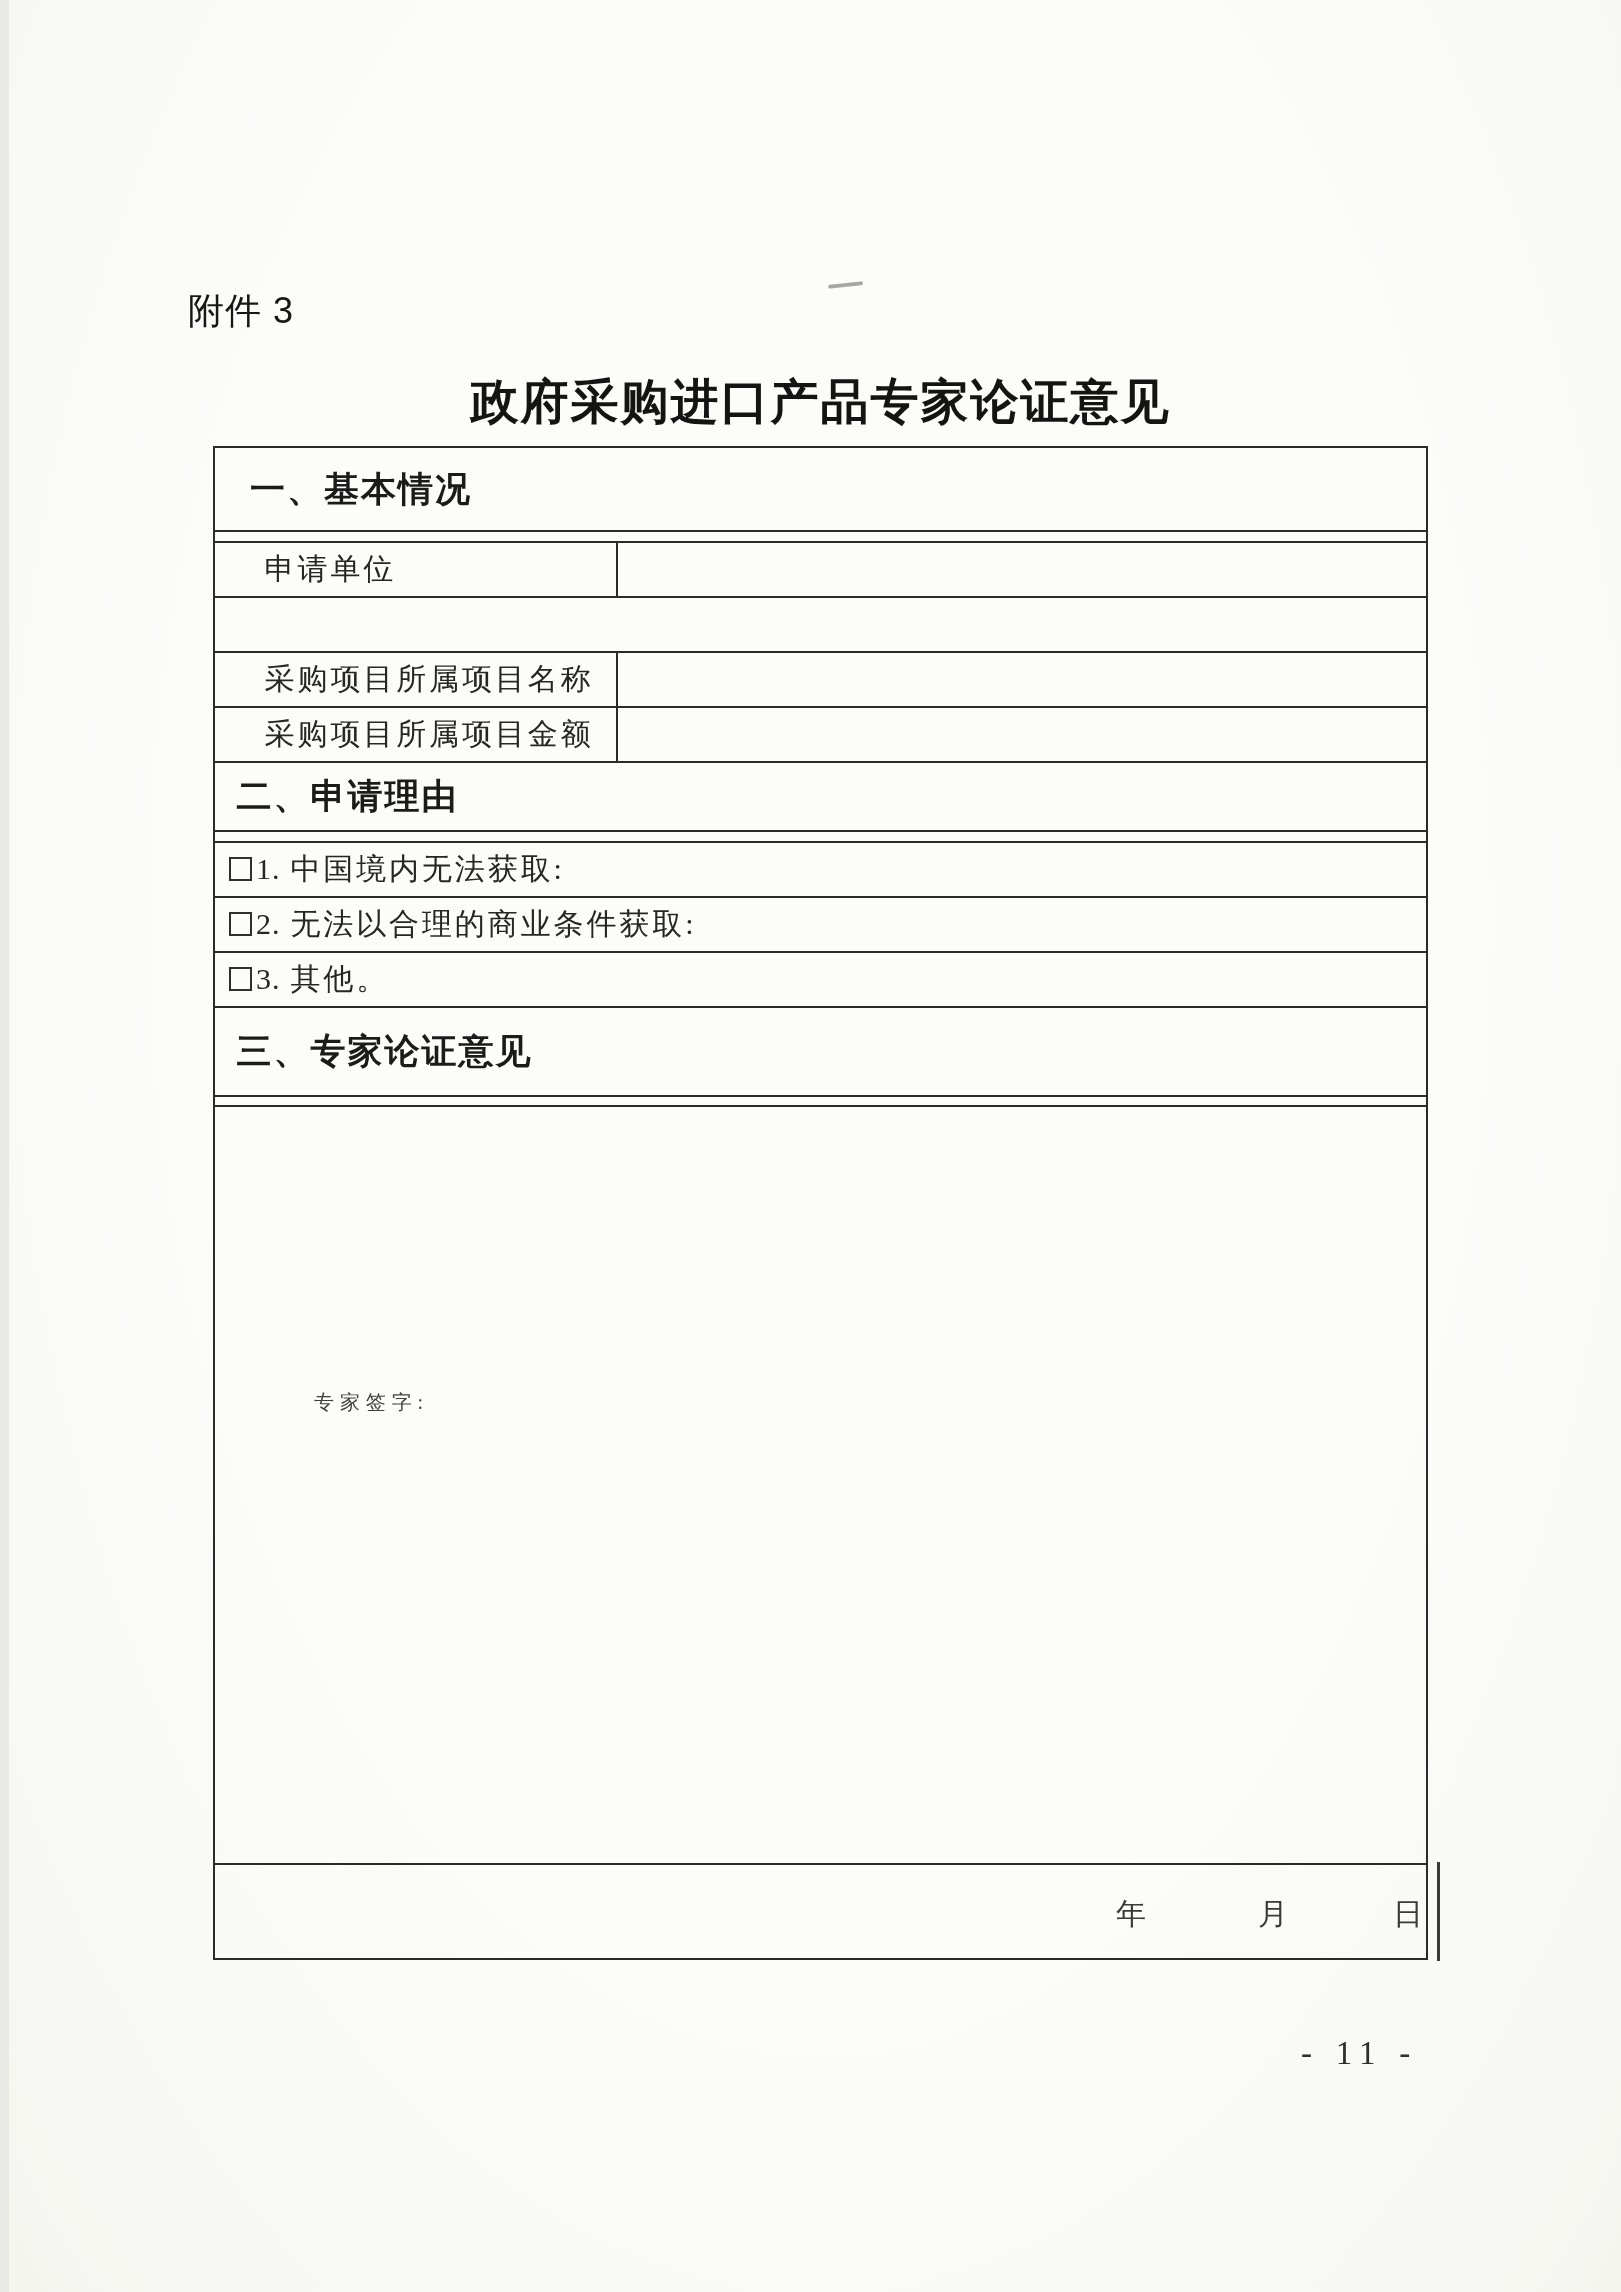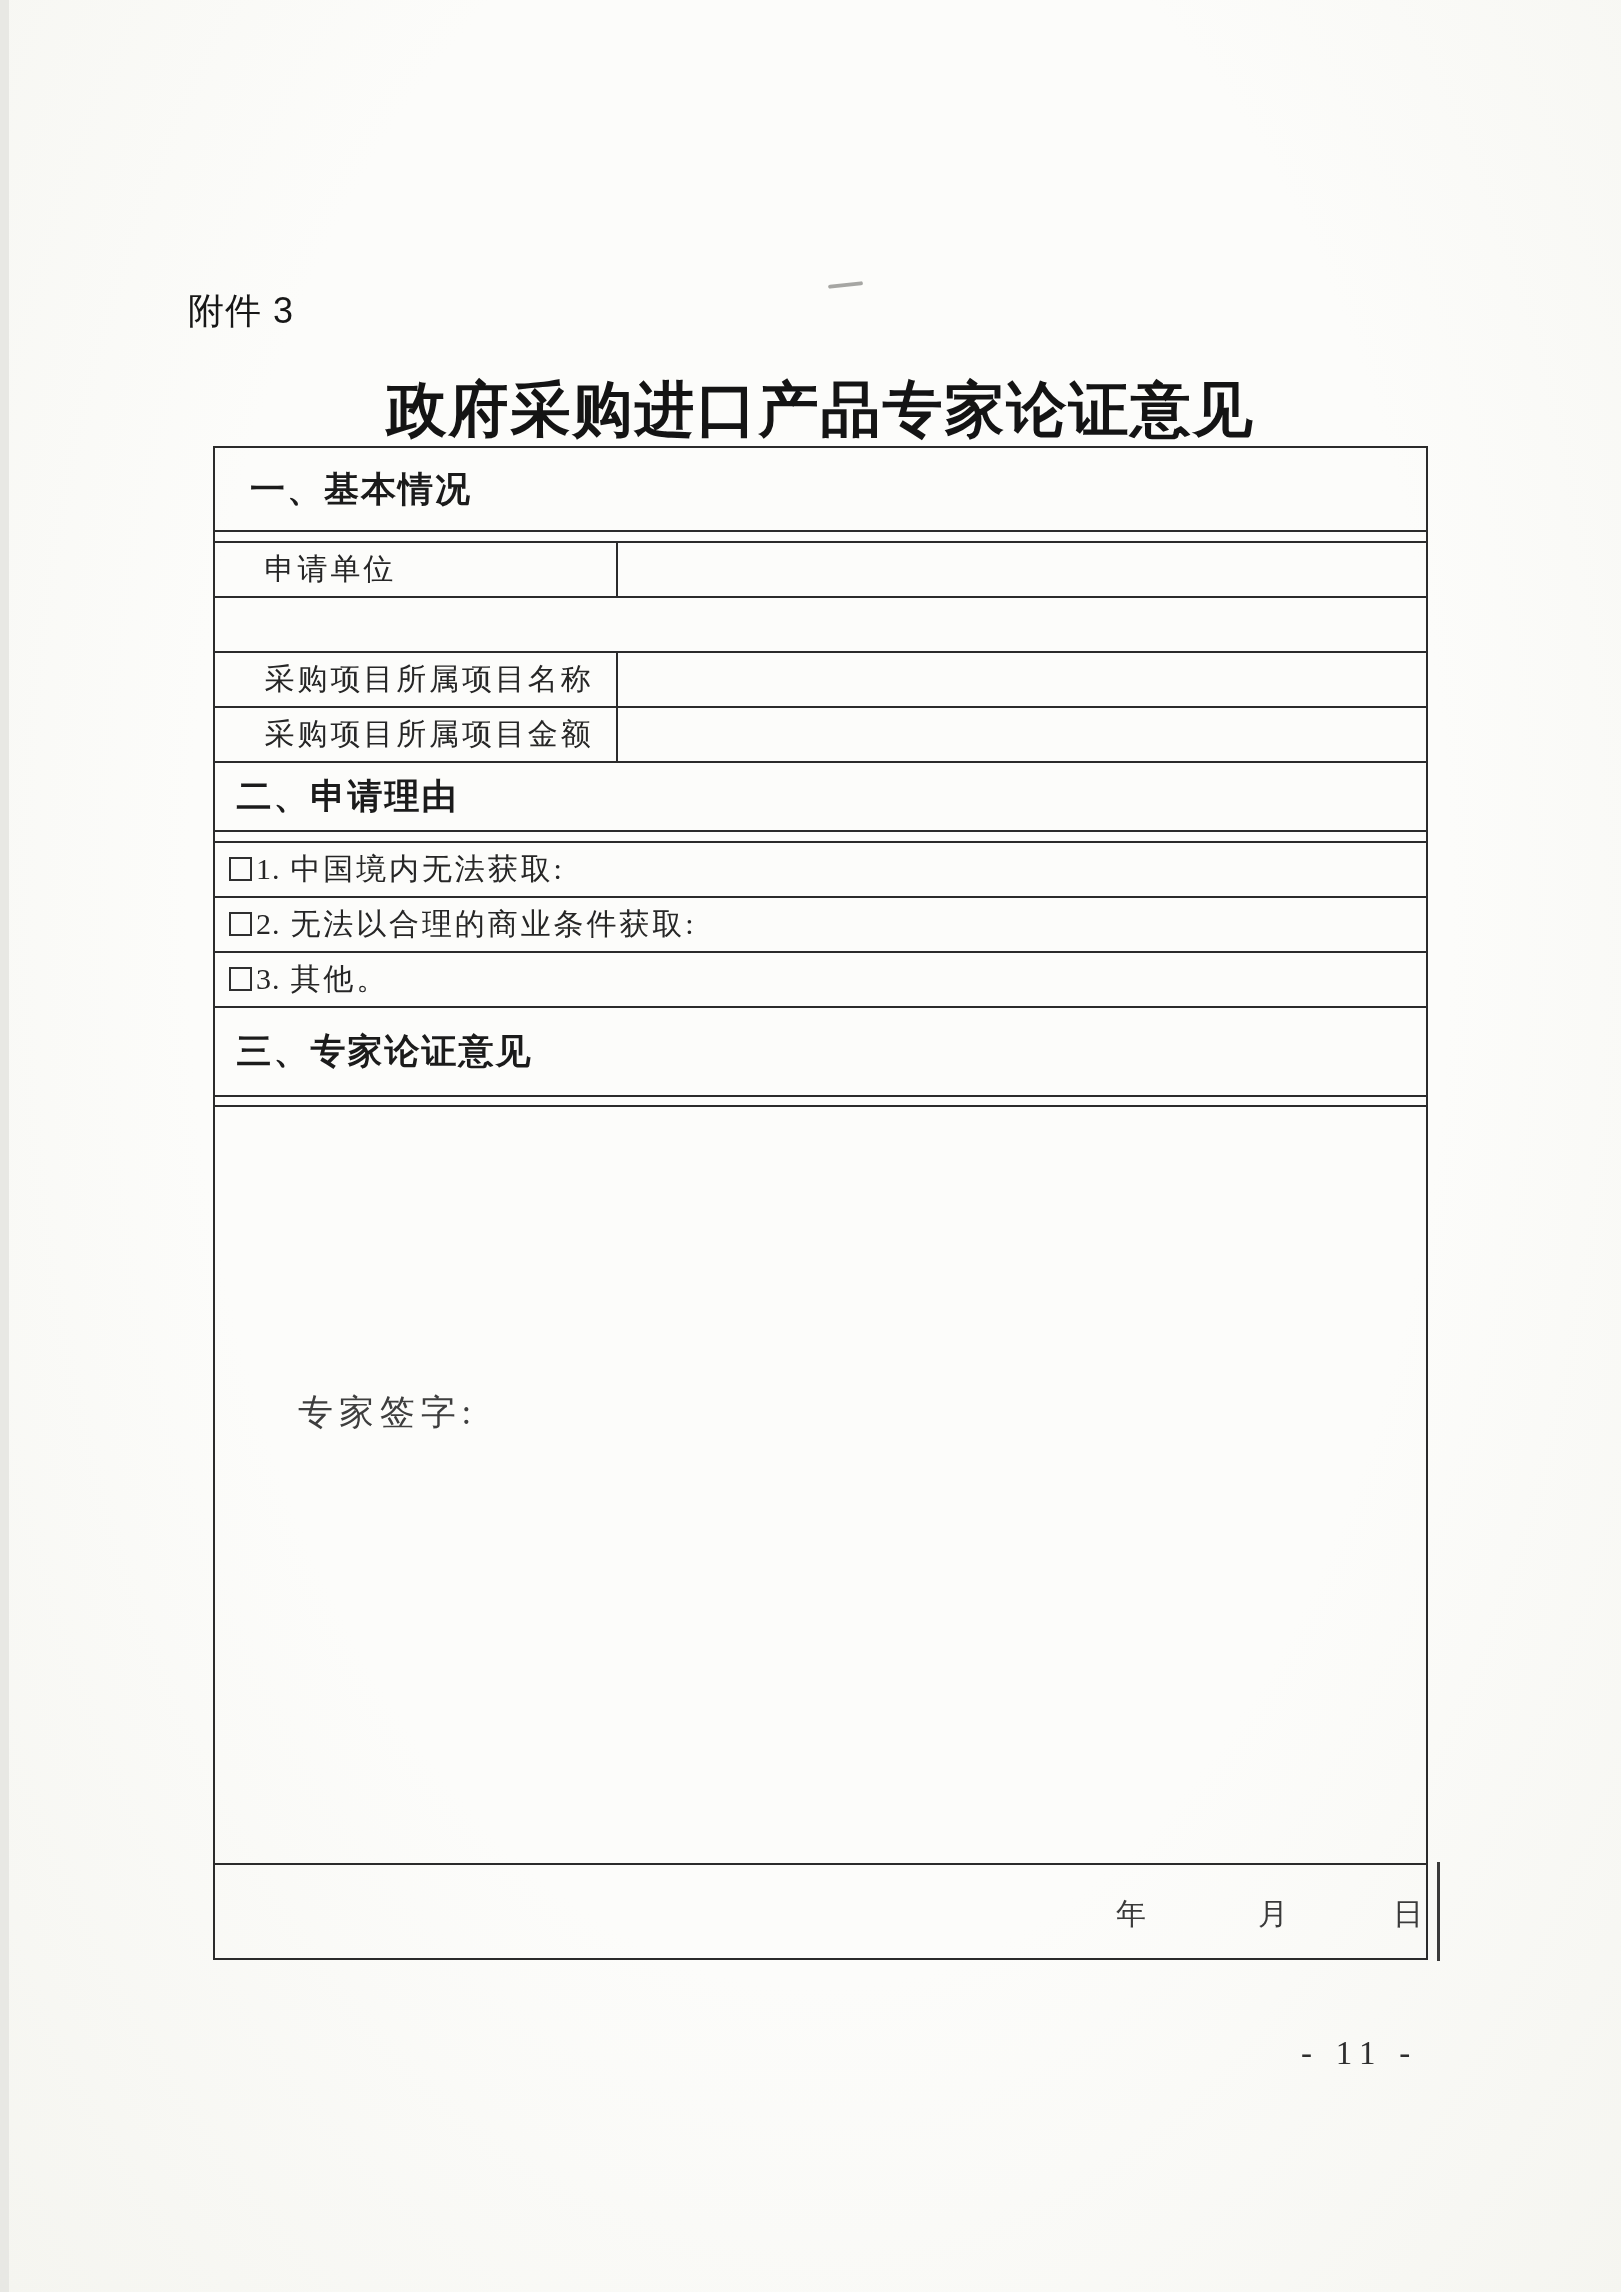--- a/index.html
+++ b/index.html
@@ -34,21 +34,21 @@
     letter-spacing: 1px;
   }
   .doc-title {
     position: absolute;
     left: 204px;
     top: 370px;
     width: 1215px;
     margin: 0;
     text-align: center;
     font-family: "Liberation Serif", "DejaVu Serif", serif;
-    font-size: 60px;
+    font-size: 48px;
     font-weight: bold;
     color: #141414;
     letter-spacing: 2px;
   }
 
   
   .form-table {
     position: absolute;
     left: 204px;
     top: 446px;
@@ -139,23 +139,23 @@
   .reason-label { letter-spacing: 2px; font-weight: 600; }
 
   .opinion-cell {
     box-sizing: border-box;
     flex: 1;
     border-bottom: 2.9px solid #2b2b2b;
     position: relative;
   }
   .sig-label {
     position: absolute;
-    left: 83px;
+    left: 99px;
     top: 282px;
-    font-size: 35px;
+    font-size: 20px;
     color: #3e3e3e;
     letter-spacing: 5.9px;
   }
 
   .date-row {
     box-sizing: border-box;
     height: 93px;
     position: relative;
     font-size: 30px;
     color: #3a3a3a;

